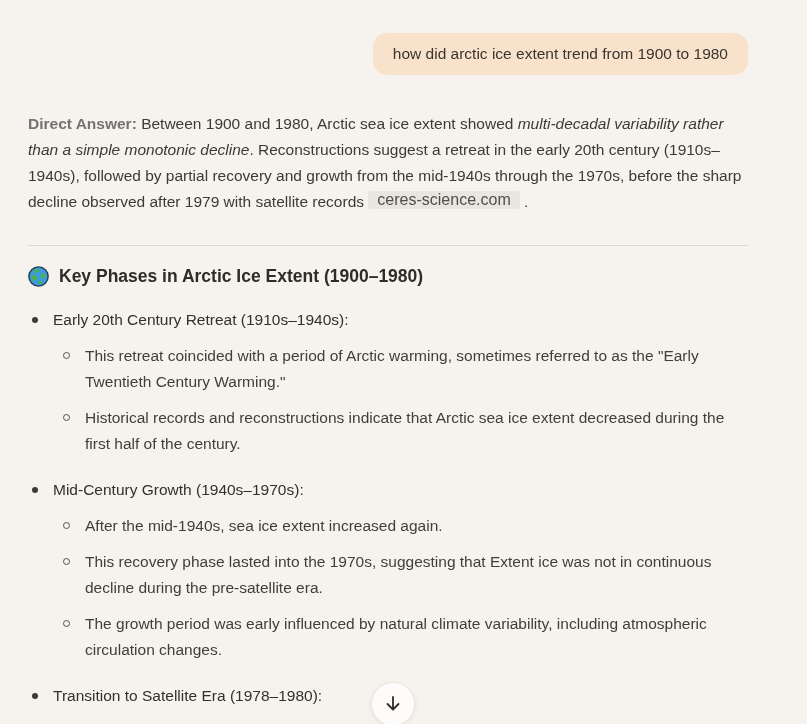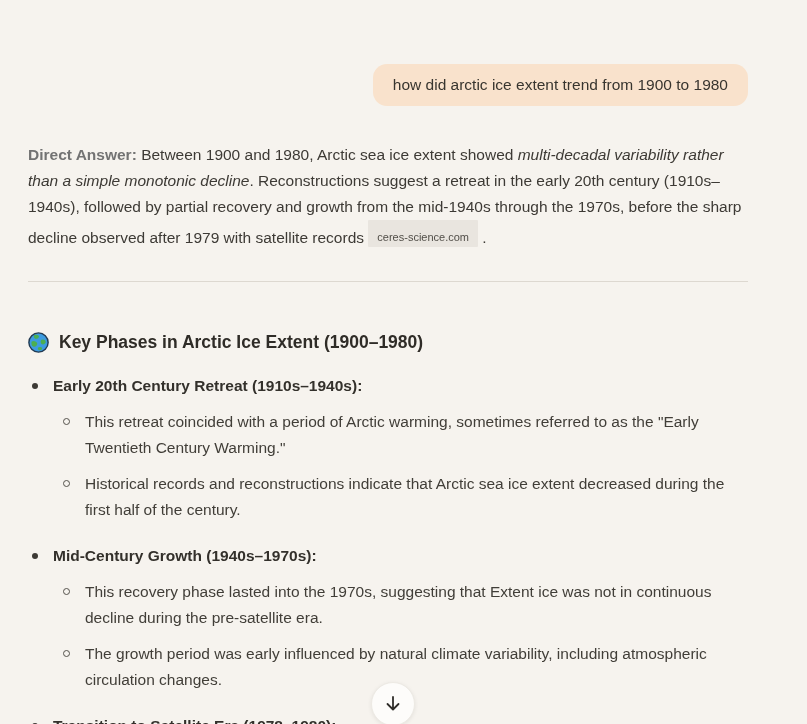--- a/index.html
+++ b/index.html
@@ -27,70 +27,69 @@
     padding-top: 33px;
   }
   .user-bubble {
     background: #f9e2cc;
     border-radius: 14px;
     padding: 12px 20px;
     font-size: 15.5px;
     line-height: 18px;
     color: #38352f;
     max-width: 560px;
-    margin-top: 31px;
   }
 
   
   .answer-paragraph {
     margin-top: 36px;
     font-size: 15.5px;
     line-height: 26px;
     color: #3d3a35;
   }
   .answer-paragraph .lead { font-weight: bold; color: #737373; }
   .answer-paragraph .em { font-style: italic; }
   .citation-pill {
     display: inline-block;
     background: #e9e5df;
     border-radius: 1px;
-    padding: 10px 9px 2px;
-    font-size: 11px;
+    padding: 1px 9px 2px;
+    font-size: 16px;
     line-height: 15px;
     color: #514e48;
     vertical-align: 2px;
     cursor: pointer;
   }
 
   
   .divider {
     border: none;
     border-top: 1px solid #ddd8d0;
     margin-top: 30px;
   }
 
   
   .section-heading {
-    margin-top: 50px;
+    margin-top: 20px;
     display: flex;
     align-items: center;
     gap: 10px;
     font-size: 17.5px;
     font-weight: bold;
     color: #2f2c27;
   }
   .globe-icon { width: 21px; height: 21px; flex: 0 0 auto; display: block; }
 
   
   .bullet-list { margin-top: 8px; list-style: none; }
   .bullet-group { margin-top: 20px; }
   .bullet-label-row {
     position: relative;
     padding-left: 25px;
-    font-weight: bold;
+    font-weight: normal;
     font-size: 15.5px;
     line-height: 26px;
     color: #33302b;
   }
   .bullet-label-row::before {
     content: "";
     position: absolute;
     left: 4px; top: 10px;
     width: 6px; height: 6px;
     border-radius: 50%;
@@ -163,20 +162,21 @@
         <div class="bullet-label-row">Early 20th Century Retreat (1910s–1940s):</div>
         <ul class="sub-list">
           <li class="sub-item">This retreat coincided with a period of Arctic warming, sometimes referred to as the "Early Twentieth Century Warming."</li>
           <li class="sub-item">Historical records and reconstructions indicate that Arctic sea ice extent decreased during the first half of the century.</li>
         </ul>
       </li>
 
       <li class="bullet-group">
         <div class="bullet-label-row">Mid-Century Growth (1940s–1970s):</div>
         <ul class="sub-list">
+          <li class="sub-item">After the mid-1940s, sea ice extent increased again.</li>
           <li class="sub-item">This recovery phase lasted into the 1970s, suggesting that Extent ice was not in continuous decline during the pre-satellite era.</li>
           <li class="sub-item">The growth period was early influenced by natural climate variability, including atmospheric circulation changes.</li>
         </ul>
       </li>
 
       <li class="bullet-group">
         <div class="bullet-label-row">Transition to Satellite Era (1978–1980):</div>
 
       </li>
 

